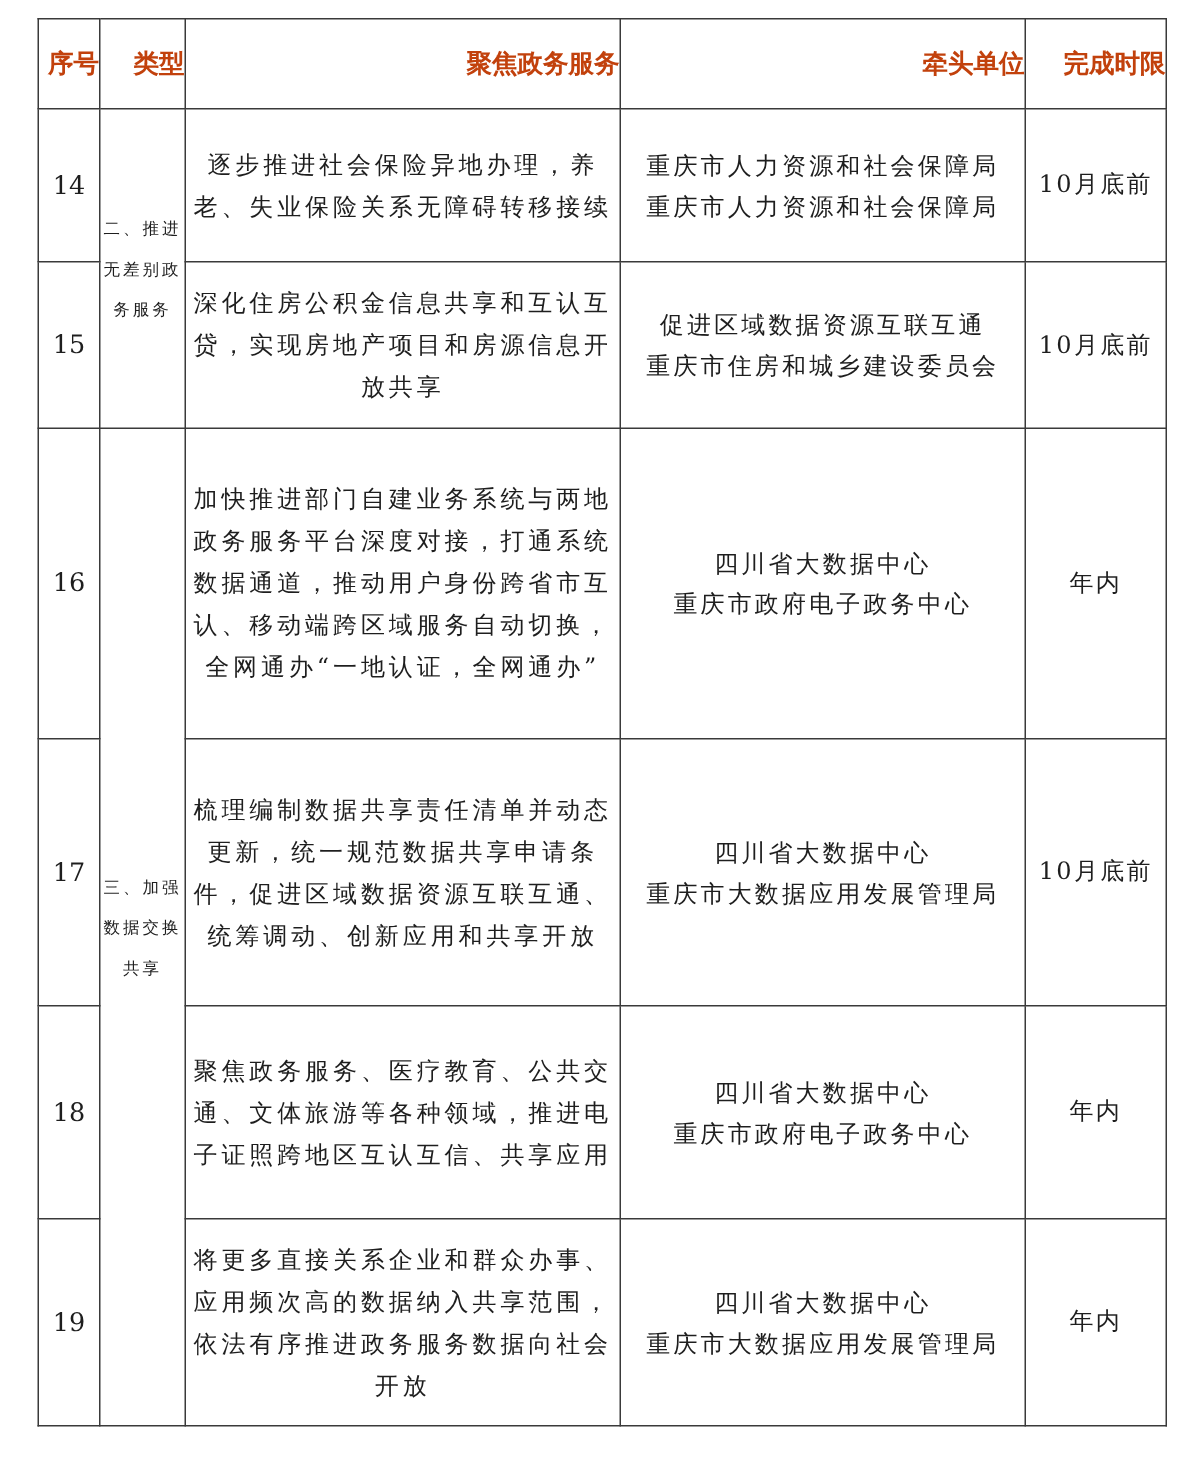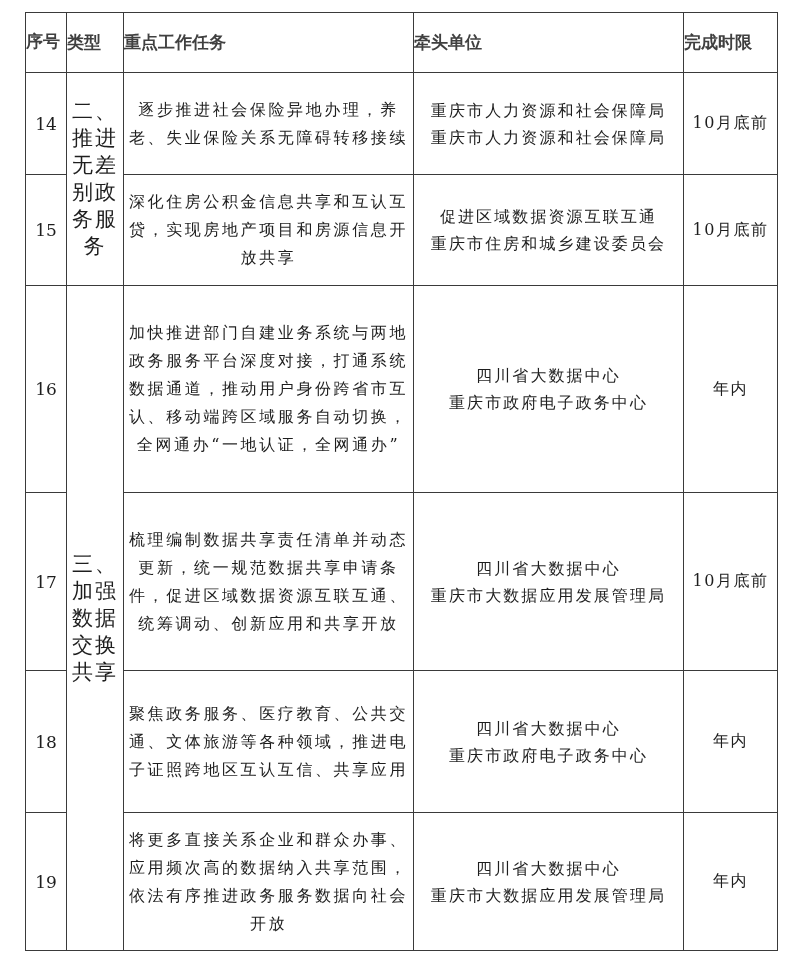--- a/index.html
+++ b/index.html
@@ -12,32 +12,32 @@
     table-layout: fixed;
     color: #1e1e1e;
     font-family: "DejaVu Serif", "Liberation Serif", serif;
   }
   table.doc td, table.doc th {
     border: 1.5px solid #3a3a3a;
     padding: 0;
     vertical-align: middle;
   }
   th {
-    font-family: Liberation Mono, monospace;
+    font-family: Liberation Sans, sans-serif;
     font-weight: bold;
     font-size: 17px;
-    text-align: left;
-    color: #404040;
+    text-align: right;
+    color: #c2410c;
   }
   th.seq { line-height: 24px; }
   tr.header { height: 60px; }
   td.seq { text-align: center; font-size: 17px; }
   td.cat {
     text-align: center;
-    font-size: 21px;
+    font-size: 11px;
     line-height: 27px;
     letter-spacing: 2px;
     padding: 0 1px;
     word-break: break-all;
   }
   td.task {
     text-align: center;
     font-size: 16px;
     line-height: 28px;
     letter-spacing: 2.6px;
@@ -62,21 +62,21 @@
     <col style="width:41px">
     <col style="width:57px">
     <col style="width:290px">
     <col style="width:270px">
     <col style="width:94px">
   </colgroup>
   <tbody>
       <tr class="header">
     <th class="seq">序号</th>
     <th>类型</th>
-    <th>重点工作任务</th>
+    <th>聚焦政务服务</th>
     <th>牵头单位</th>
     <th>完成时限</th>
   </tr>
 
   <tr style="height:102px">
     <td class="seq">14</td>
     <td class="cat" rowspan="2">二、推进无差别政务服务</td>
     <td class="task">逐步推进社会保险异地办理，养老、失业保险关系无障碍转移接续</td>
     <td class="org">
       <span>重庆市人力资源和社会保障局</span>

